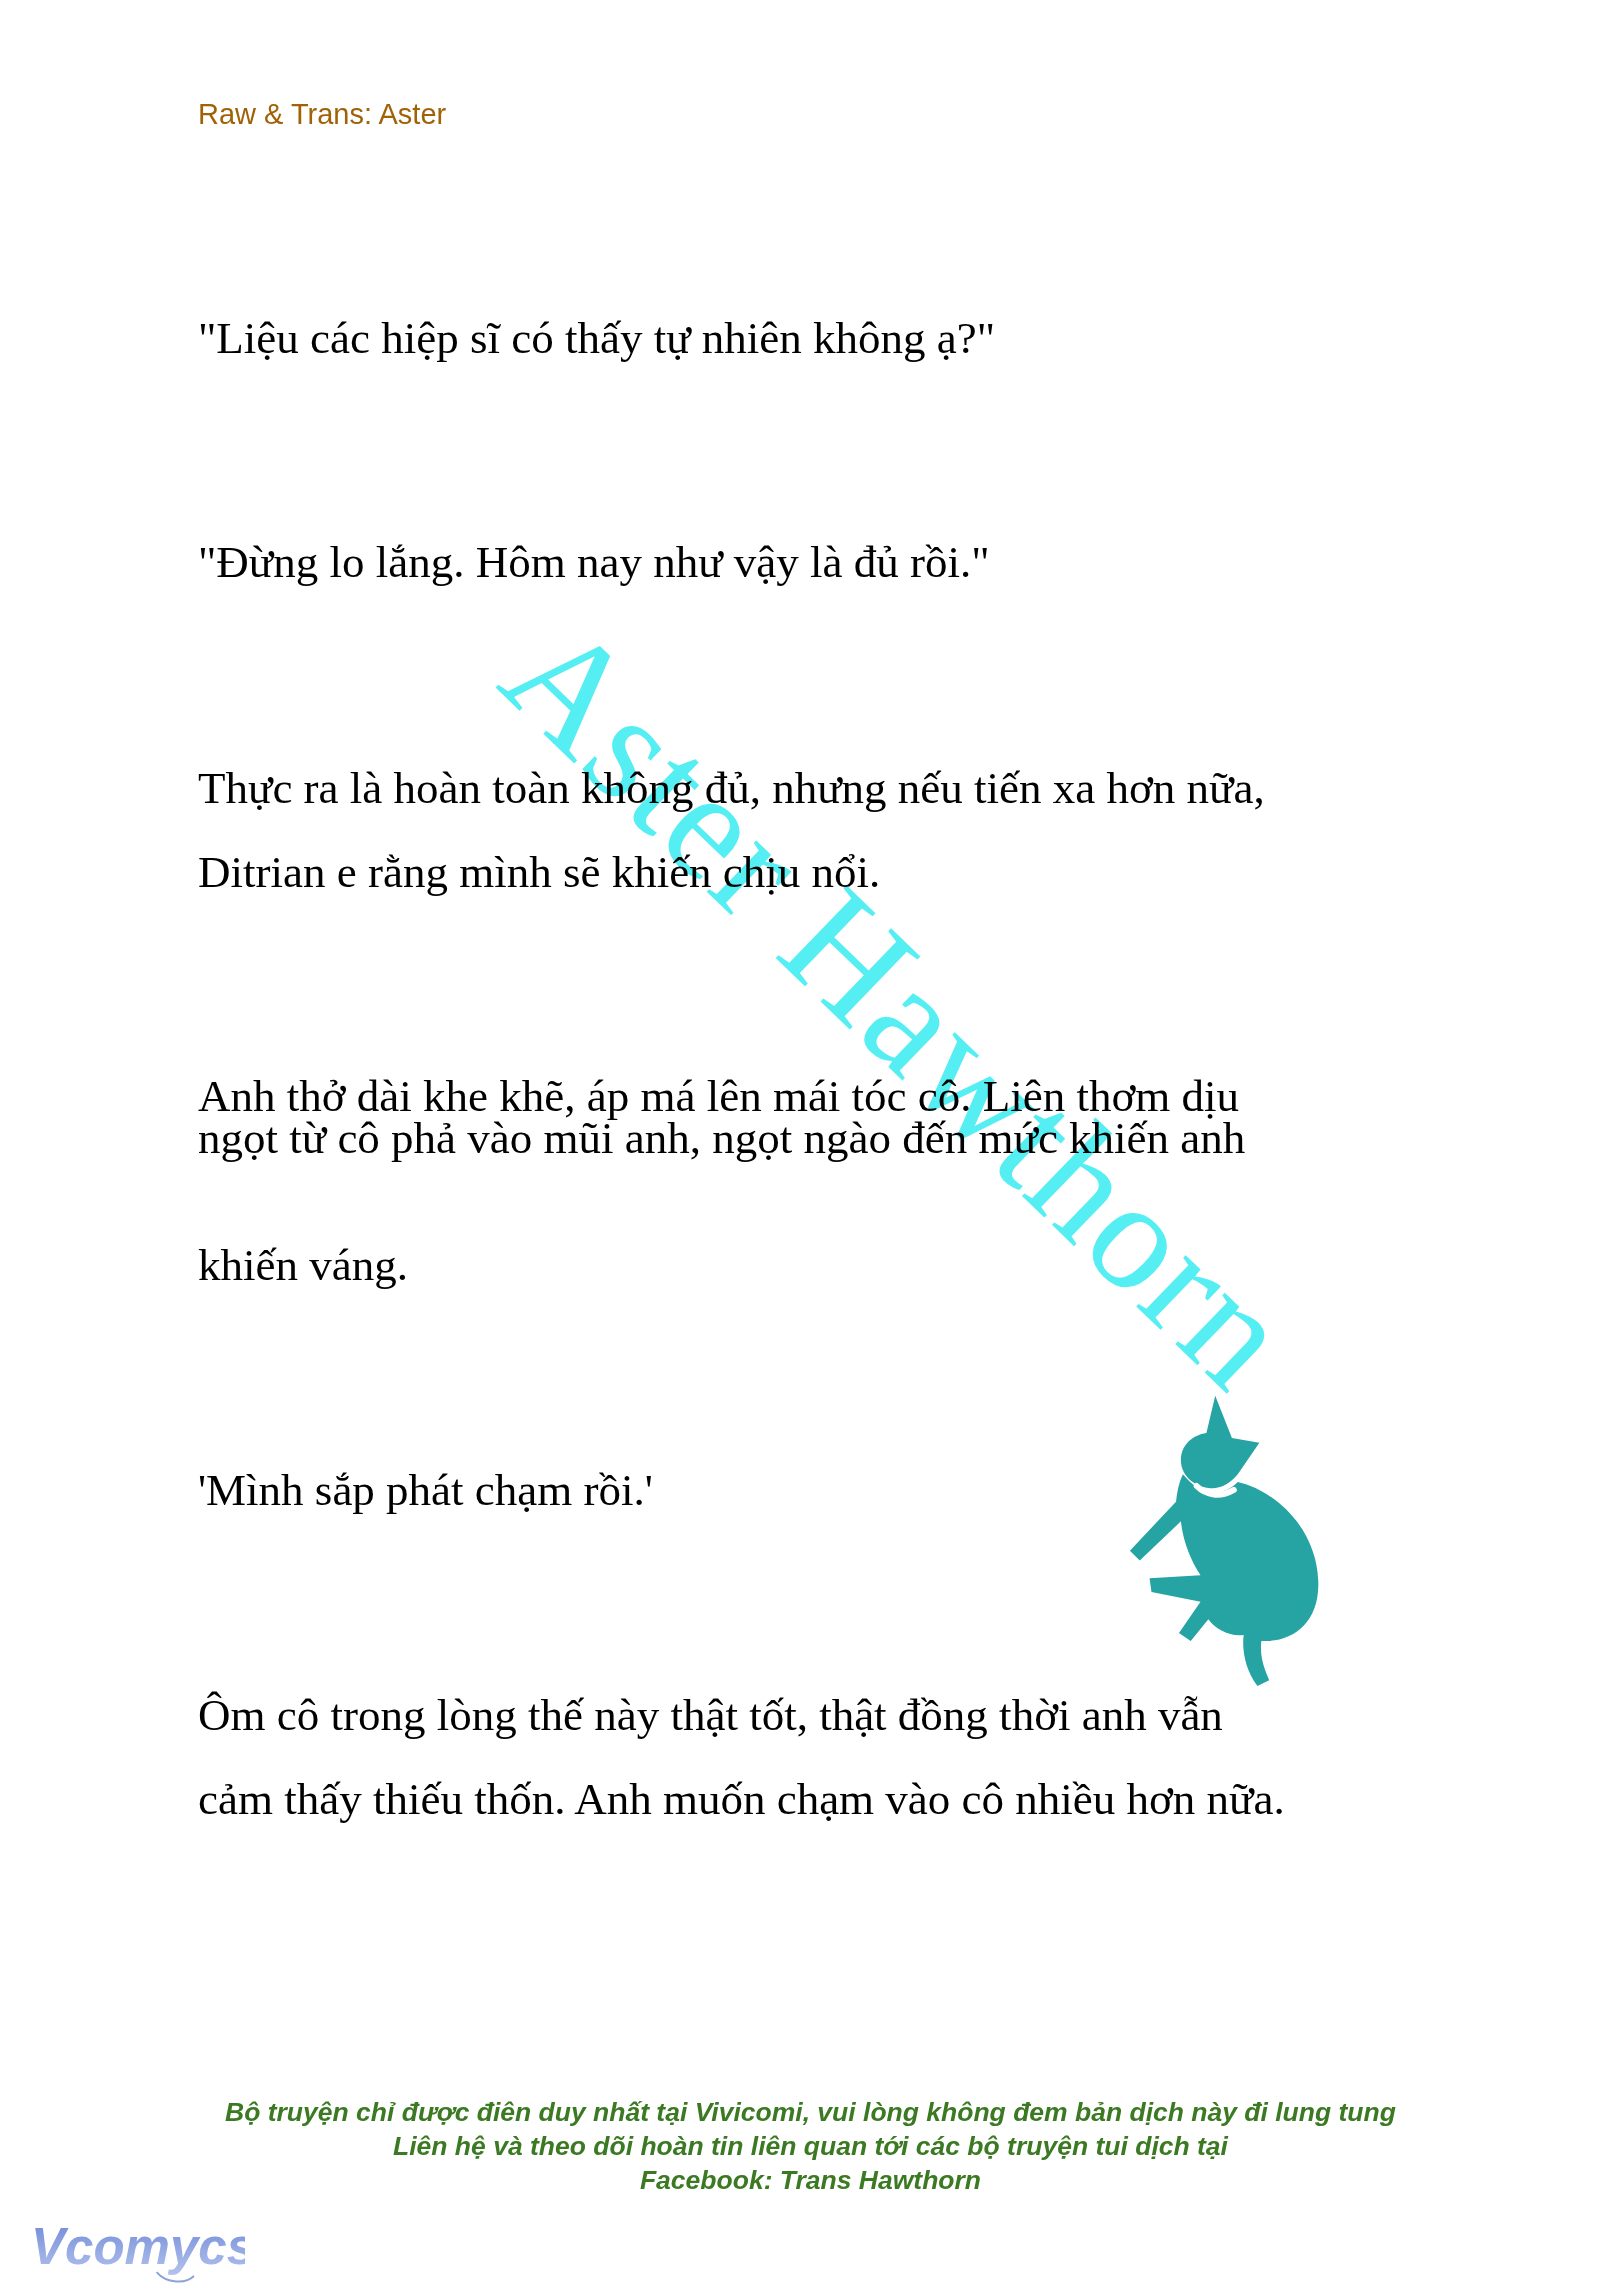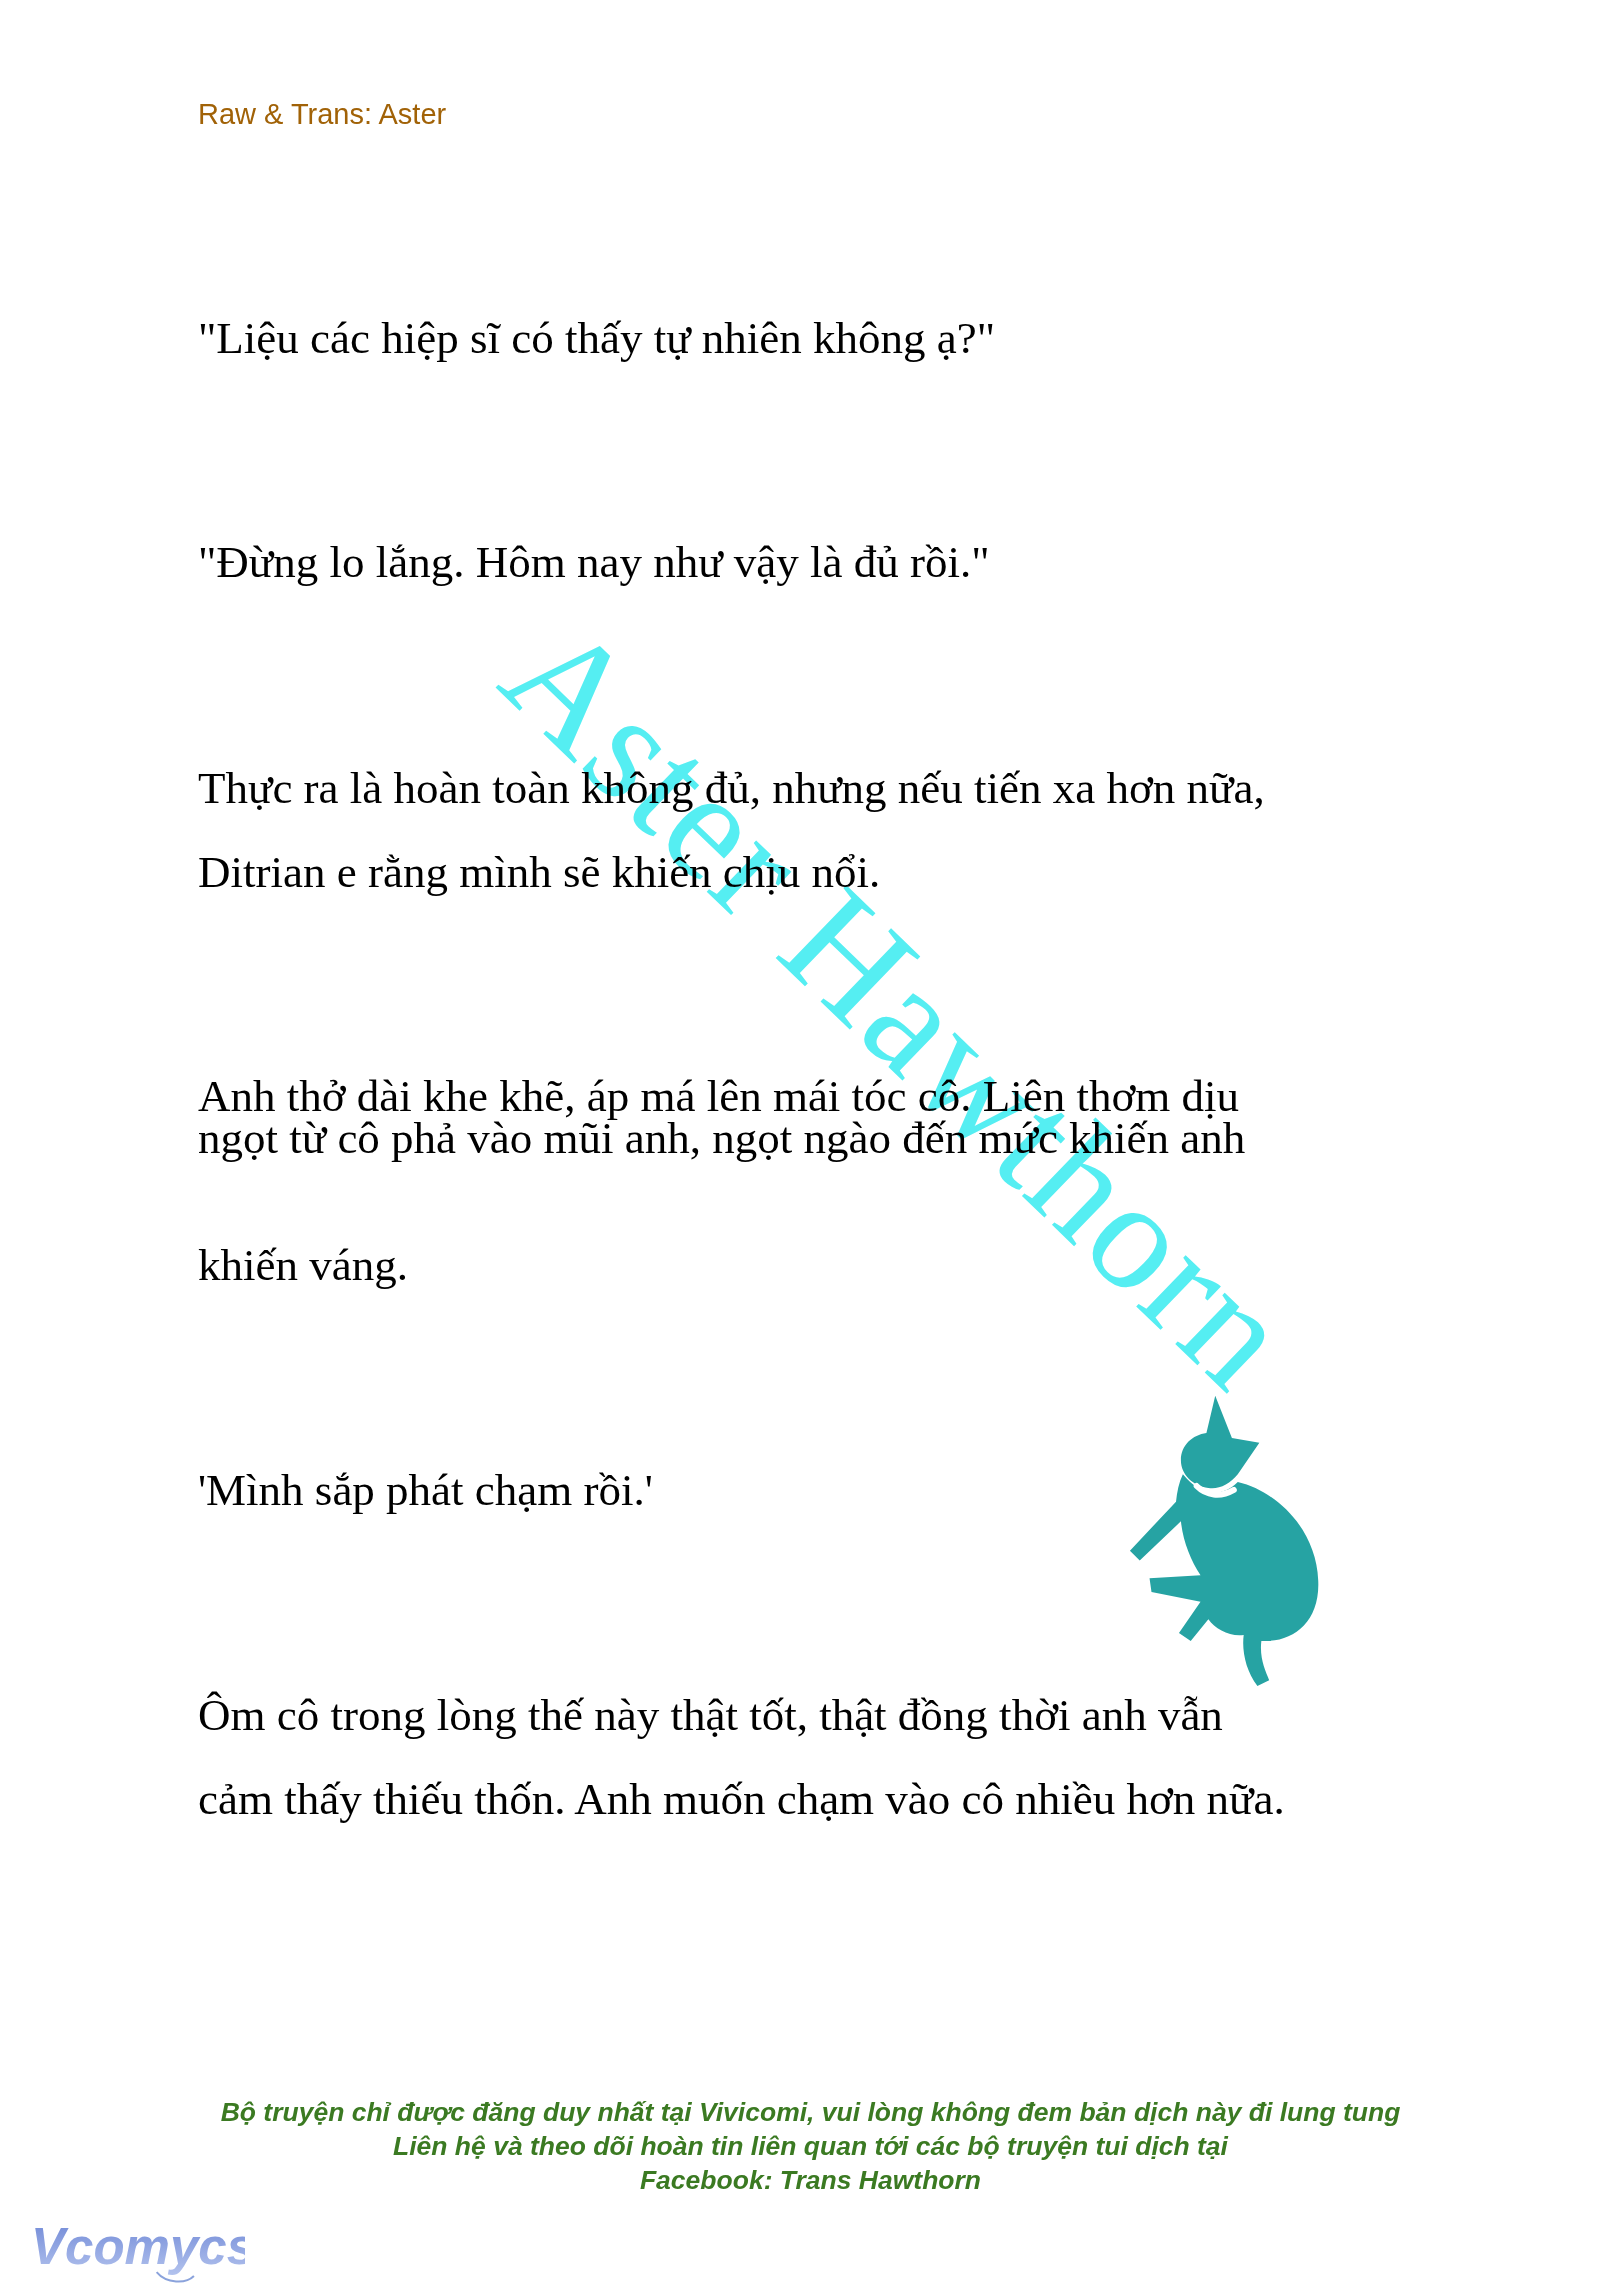--- a/index.html
+++ b/index.html
@@ -49,21 +49,21 @@
 
 <svg class="cat" viewBox="0 0 215 310">
   <g fill="#26a3a3">
     <path d="M95 12 L112 55 L140 60 L118 92 C110 102 98 108 88 106 C72 104 60 92 60 78 C60 62 72 52 86 50 Z"></path>
     <path d="M62 92 C78 112 100 118 118 100 C160 110 198 150 200 200 C202 240 178 260 150 262 L142 262 C140 280 146 292 150 302 L138 308 C126 292 122 272 124 256 C110 258 95 250 88 240 L70 262 L58 254 L80 222 L30 212 L28 198 L80 195 C70 180 62 160 60 140 L18 180 L8 170 L55 120 C56 110 58 100 62 92 Z"></path>
   </g>
   <path d="M76 104 C86 114 100 116 114 108" stroke="#ffffff" stroke-width="6" fill="none" stroke-linecap="round"></path>
 </svg>
 
 <div>
-  <div class="footer-line" style="top:2097px">Bộ truyện chỉ được đăng duy nhất tại Vivicomi, vui lòng không đem bản dịch này đi lung tung</div>
+  <div class="footer-line" style="top:2097px">Bộ truyện chỉ được điên duy nhất tại Vivicomi, vui lòng không đem bản dịch này đi lung tung</div>
   <div class="footer-line" style="top:2131px">Liên hệ và theo dõi hoàn tin liên quan tới các bộ truyện tui dịch tại</div>
   <div class="footer-line" style="top:2165px">Facebook: Trans Hawthorn</div>
 </div>
 
 <svg class="logo" viewBox="0 0 220 75">
   <defs>
     <linearGradient id="lg" x1="0" y1="0" x2="0" y2="1">
       <stop offset="0" stop-color="#6f88d6"></stop>
       <stop offset="1" stop-color="#b3c3ee"></stop>
     </linearGradient>

